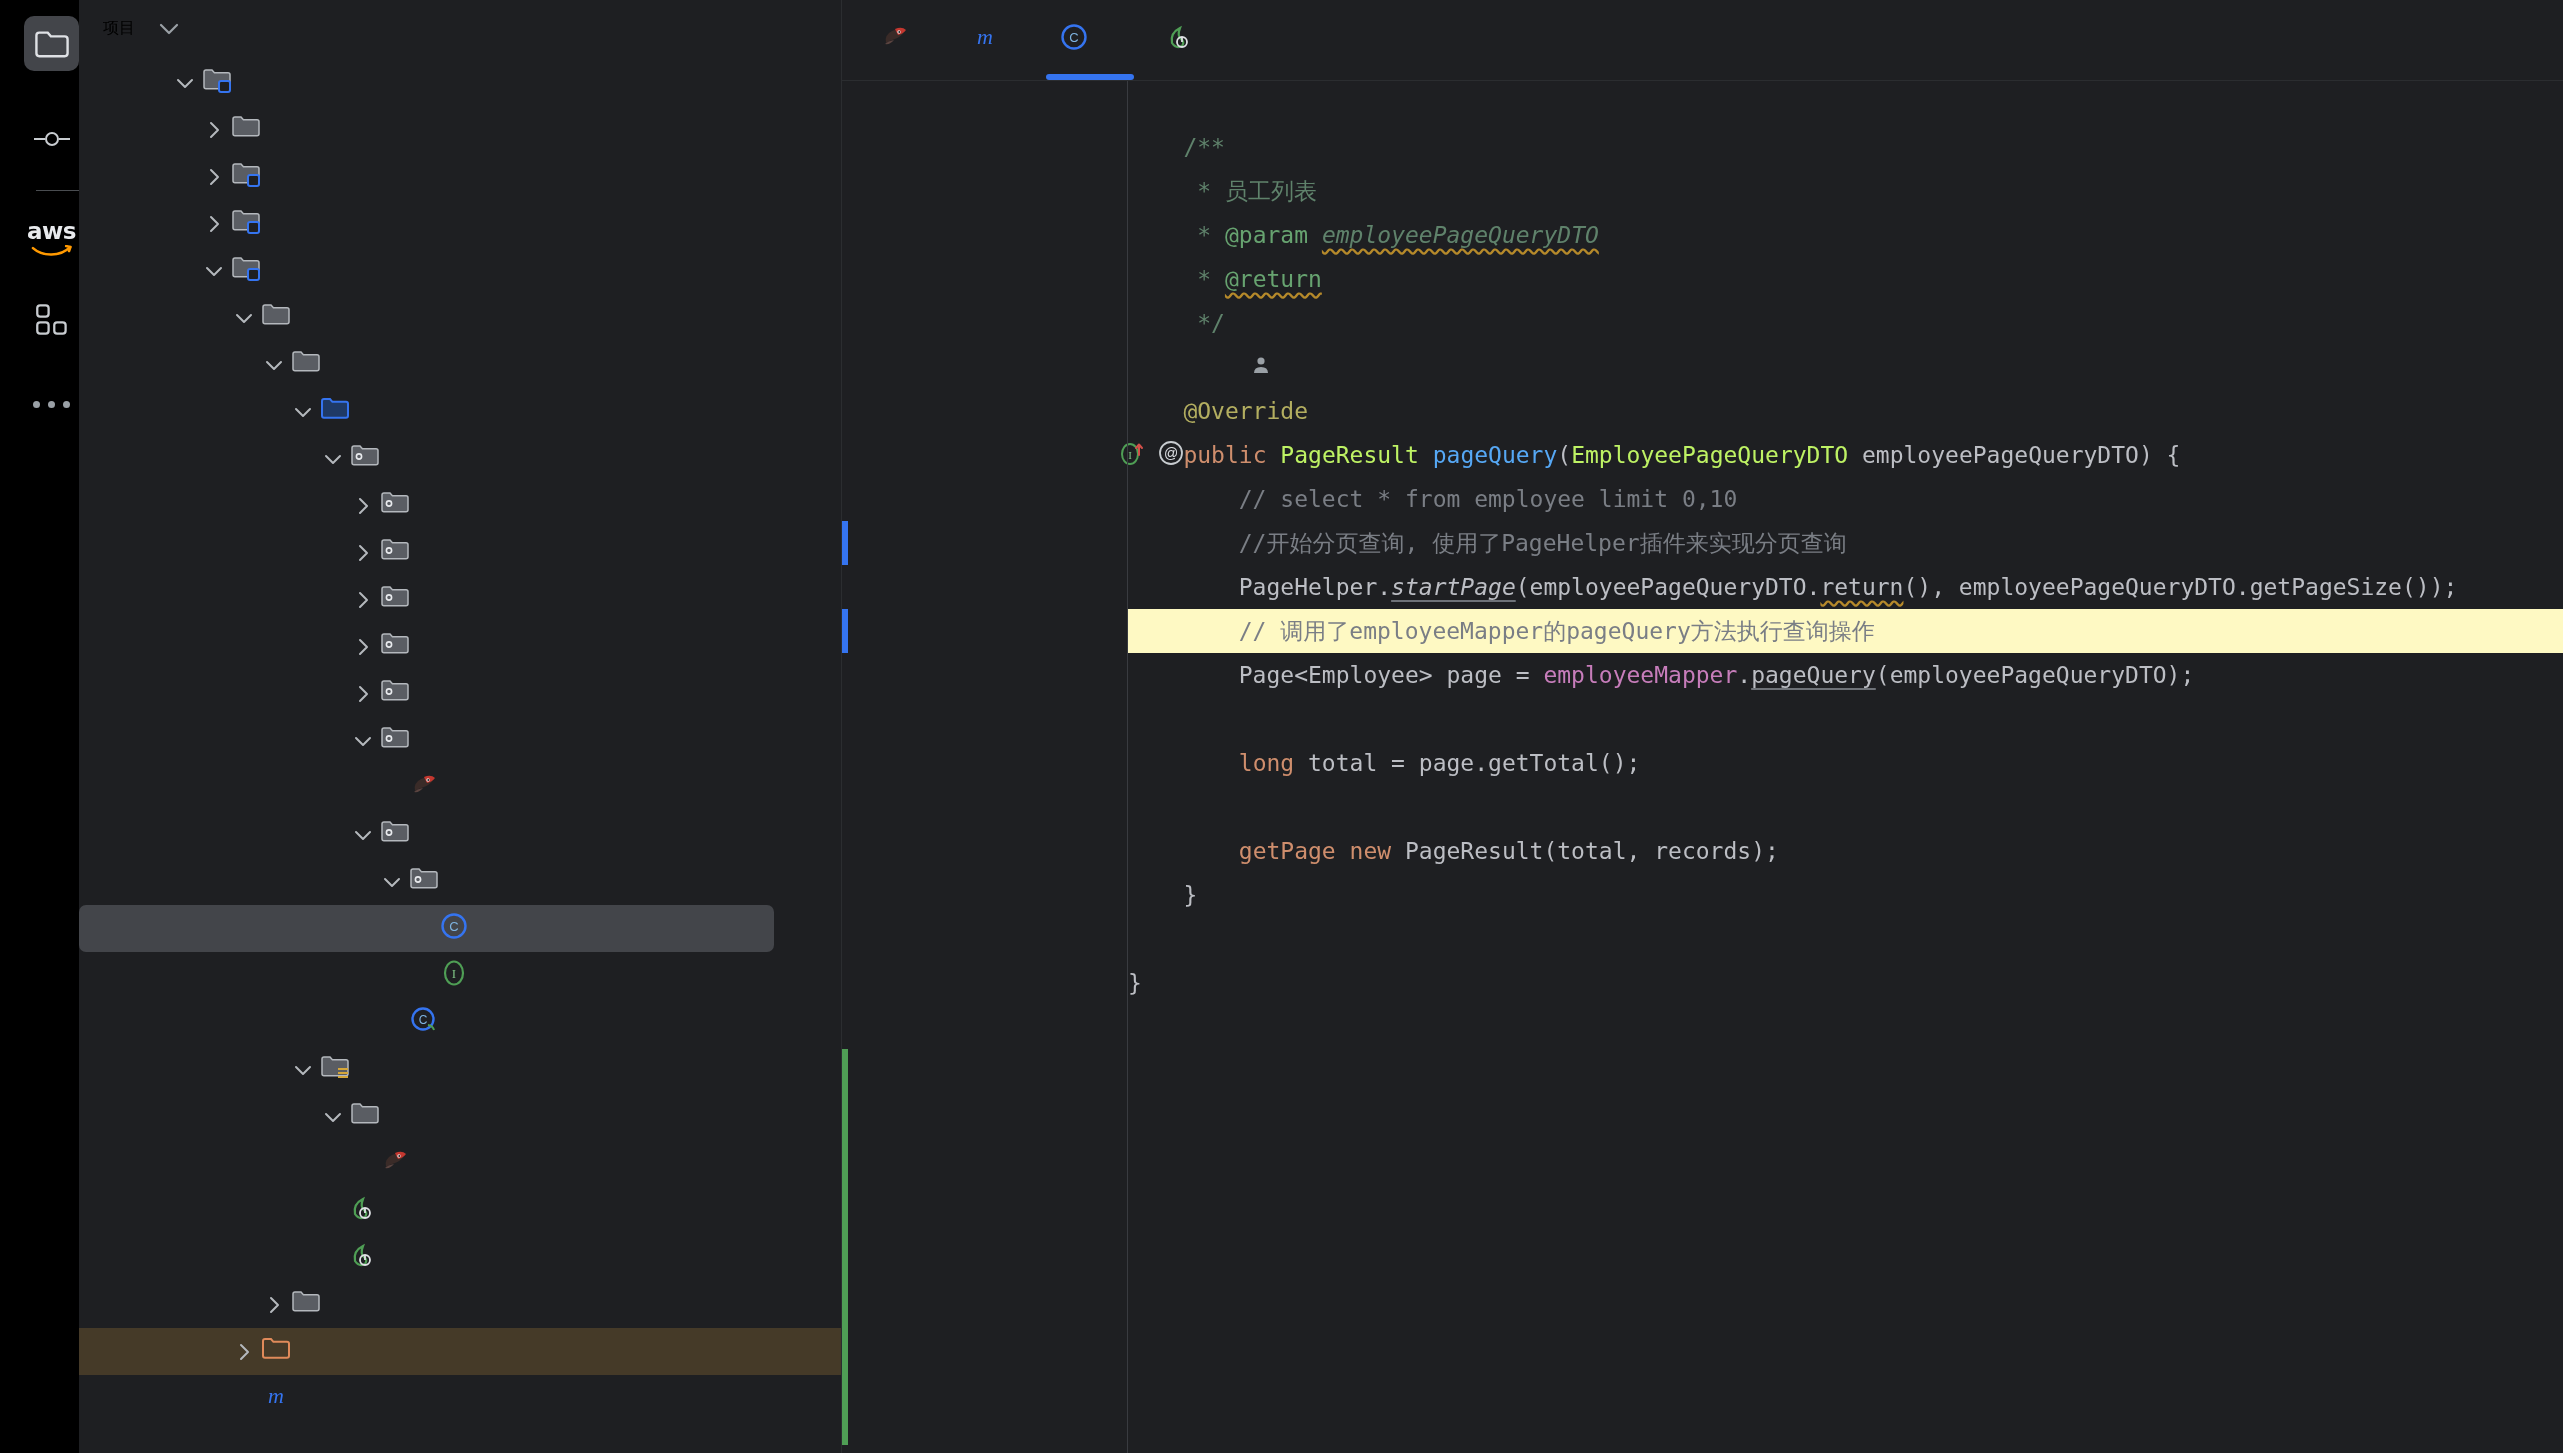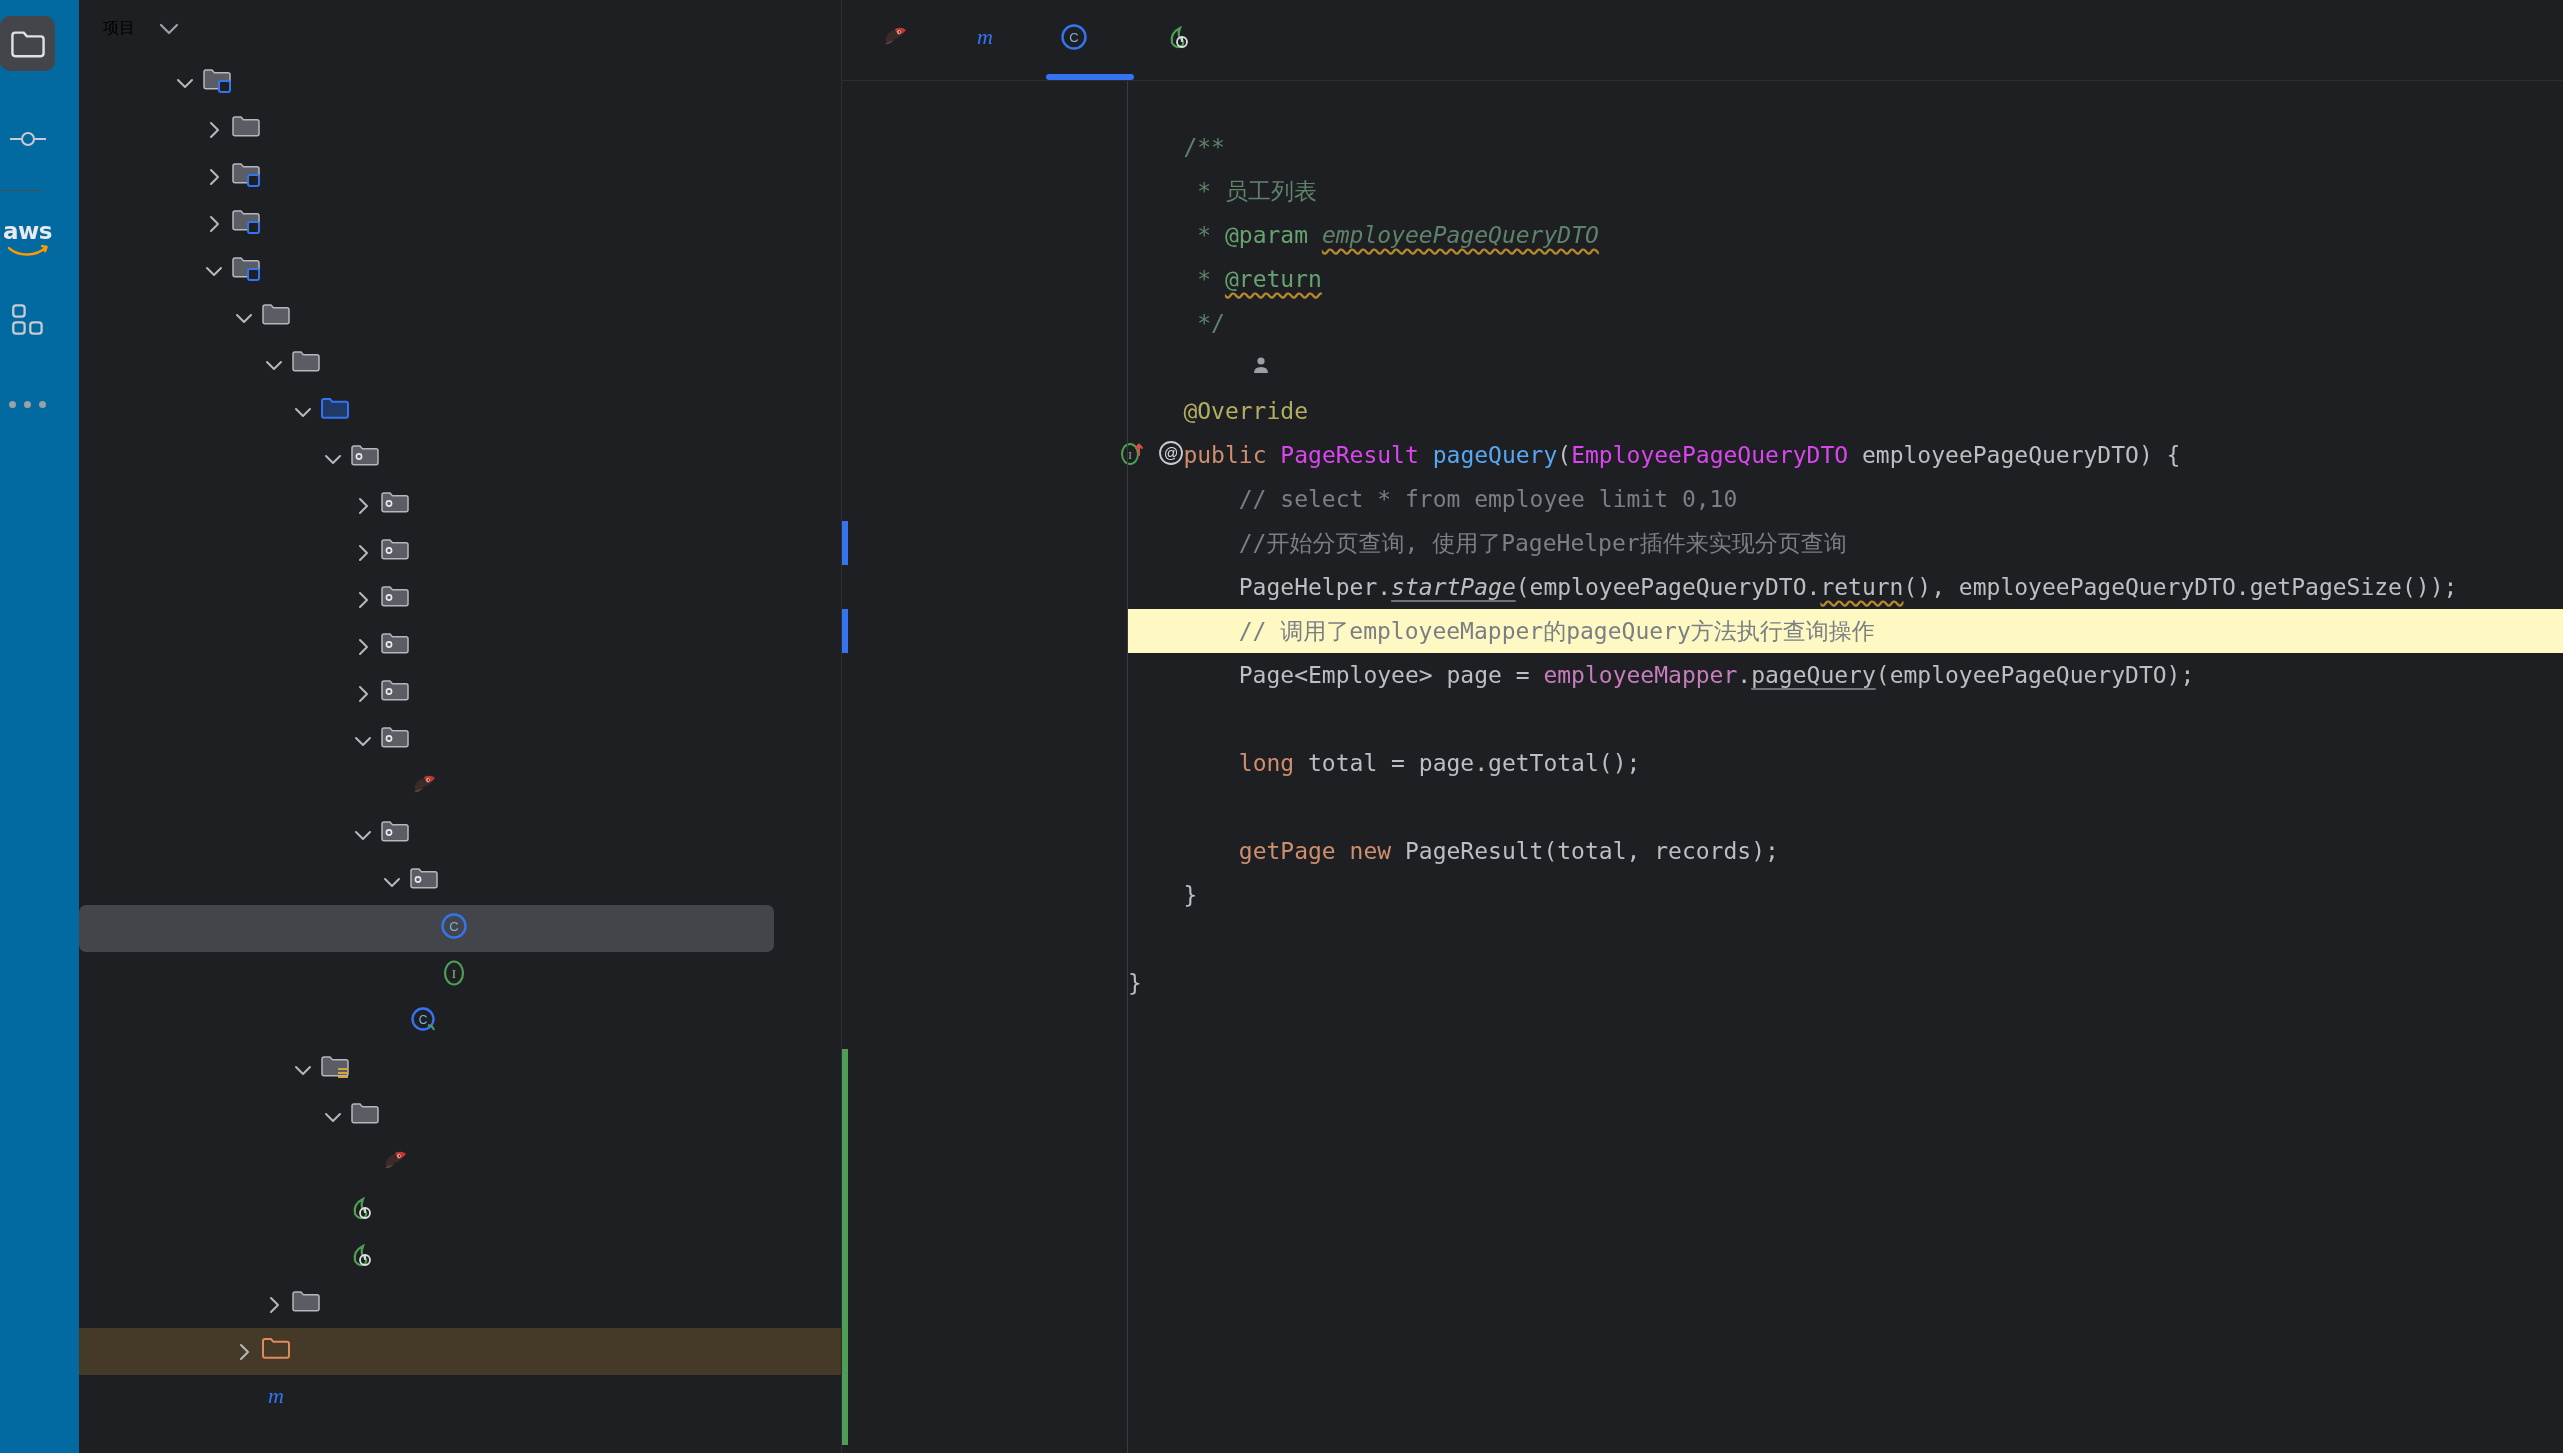--- a/index.html
+++ b/index.html
@@ -7,22 +7,22 @@
     width: 2563px; height: 1453px;
     background: #1e1f22;
     font-family: "Liberation Sans", sans-serif;
     overflow: hidden;
   }
   .app { position: relative; width: 2563px; height: 1453px; display: flex; }
 
   
   .activitybar {
     width: 79px; height: 100%;
-    background: #0369a1;
-    display: flex; flex-direction: column; align-items: flex-start;
+    background: #000000;
+    display: flex; flex-direction: column; align-items: flex-end;
     padding-top: 16px;
     flex: 0 0 79px;
   }
   .act-btn {
     width: 55px; height: 55px; margin-bottom: 10px;
     display: flex; align-items: center; justify-content: center;
     border-radius: 10px;
   }
   .act-btn.active { background: #43454a; }
   .act-sep { width: 43px; height: 1px; background: #4a4d51; margin: 14px 0 20px 0; }
@@ -111,21 +111,21 @@
   }
   .cline.current { background: #fef9c3; }
 
   .k-kw { color: #cf8e6d; }
   .k-anno { color: #b3ae60; }
   .k-cmt { color: #7a7e85; }
   .k-doc { color: #5f826b; }
   .k-doctag { color: #67a370; }
   .k-method { color: #56a8f5; }
   .k-field { color: #c77dbb; margin-top: 44px; }
-  .k-type { color: #d946ef; }
+  .k-type { color: #bef264; }
   .k-static { font-style: italic; }
   .squig { text-decoration: underline wavy #b5892a; text-underline-offset: 5px; }
   .uline { text-decoration: underline; text-decoration-color:#6e7278; text-underline-offset: 5px; }
   .inlay { color: #6e7278; font-family: "Liberation Sans", sans-serif; font-size: 21px; }
 </style>
 </head>
 <body>
 
 <div class="app">
 

